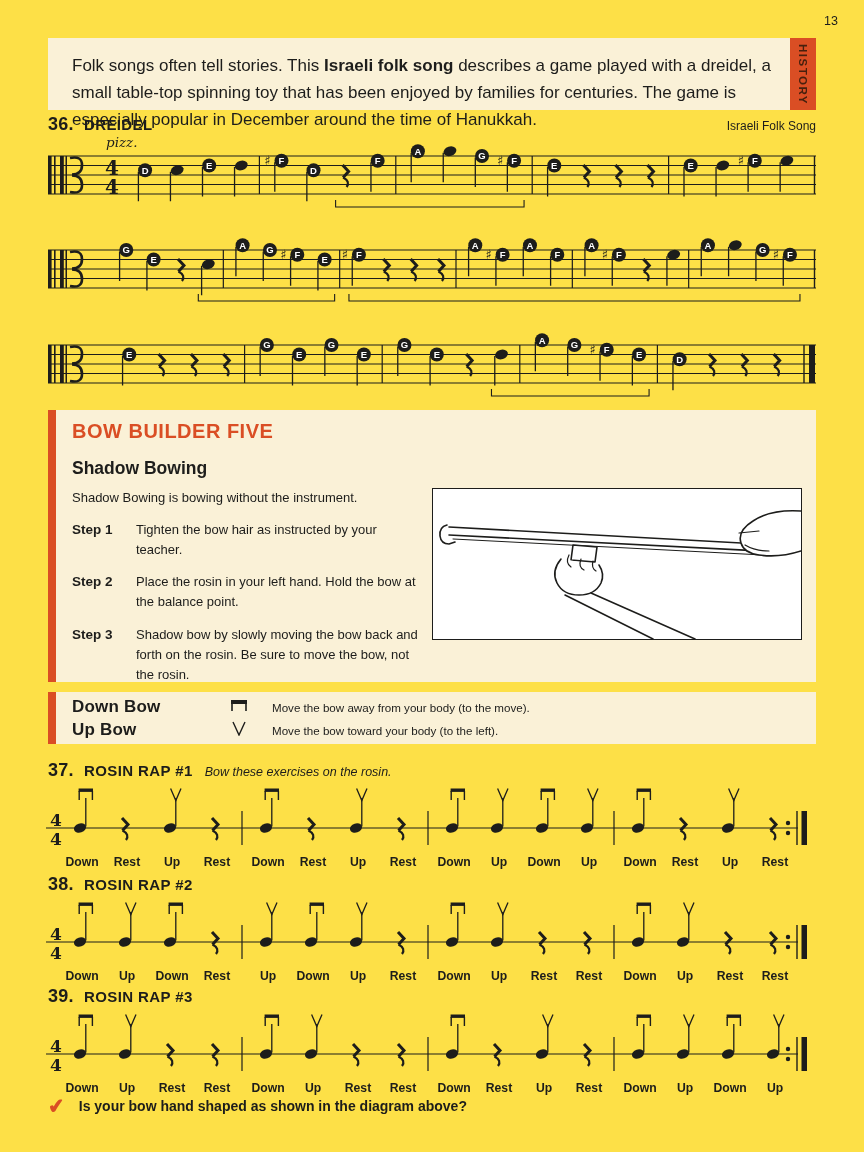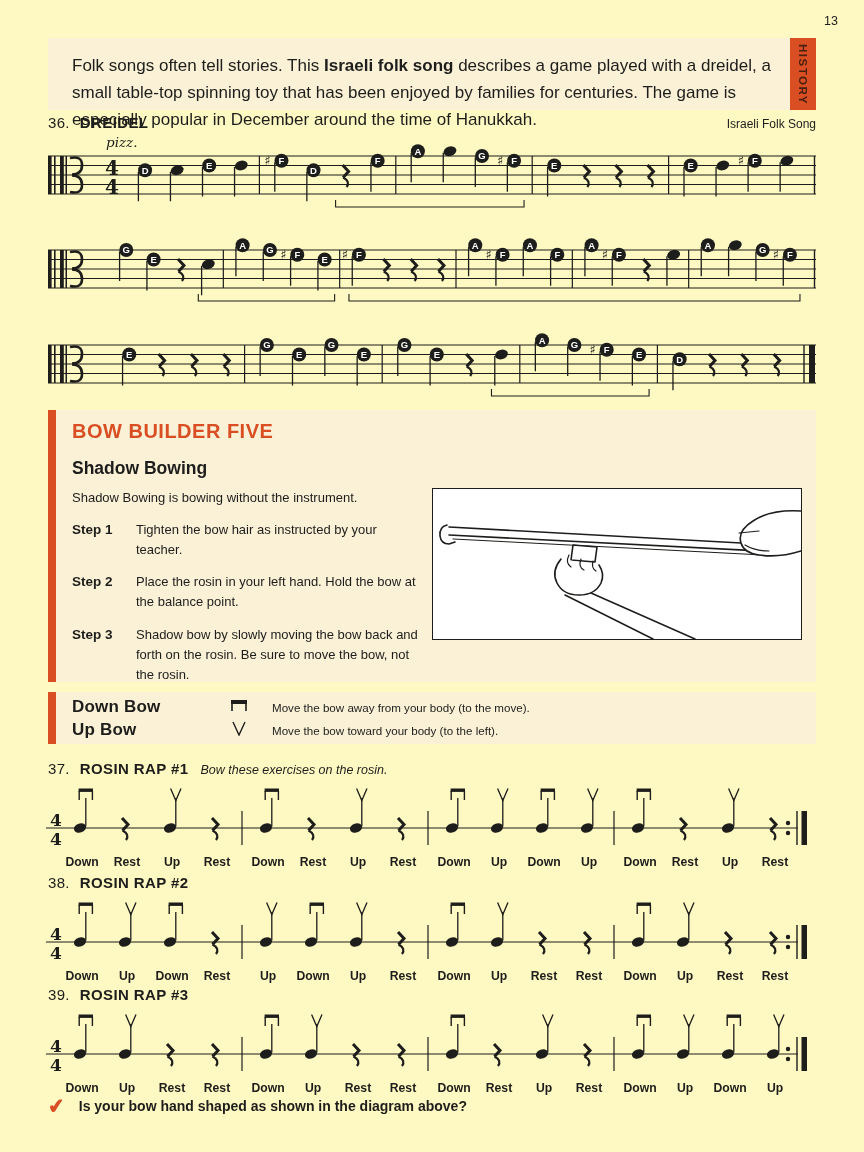--- a/index.html
+++ b/index.html
@@ -1,28 +1,28 @@
 <!DOCTYPE html>
 <html><head>
 <meta charset="utf-8">
 <style>
   html,body{margin:0;padding:0;background:#ffffff;}
-  #page{position:relative;width:864px;height:1152px;background:#fef9c3;
+  #page{position:relative;width:864px;height:1152px;background:#fde047;
         font-family:"Liberation Sans",sans-serif;color:#1d1d1b;overflow:hidden;}
   .pagenum{position:absolute;top:14px;right:26px;font-size:12.5px;}
   
   .history-box{position:absolute;left:48px;top:38px;width:742px;height:72px;background:#faf1d7;}
   .history-box p{margin:0;padding:14px 10px 0 24px;font-size:17px;line-height:1.6;}
   .history-tab{position:absolute;left:790px;top:38px;width:26px;height:72px;background:#da4e24;
         display:flex;align-items:center;justify-content:center;}
   .history-tab span{writing-mode:vertical-rl;font-size:11.5px;font-weight:bold;color:#47200e;
         letter-spacing:1.5px;}
   
   .ex-header{position:absolute;left:48px;width:768px;display:flex;align-items:baseline;}
-  .exnum{font-weight:normal;font-size:15px;letter-spacing:.3px;}
+  .exnum{font-weight:bold;font-size:18px;letter-spacing:.3px;}
   .extitle{font-weight:bold;font-size:15px;letter-spacing:.4px;margin-left:10px;}
   .exsub{font-style:italic;font-size:12.5px;margin-left:12px;text-align:right;}
   .excredit{margin-left:auto;font-size:12px;}
   .staff{position:absolute;left:48px;width:768px;height:92px;}
   .rhythm{position:absolute;left:44px;width:780px;height:92px;}
   
   .bb-box{position:absolute;left:48px;top:410px;width:768px;height:272px;background:#faf1d7;}
   .accent-bar{position:absolute;left:0;top:0;width:8px;height:100%;background:#da4e24;}
   .bb-title{position:absolute;left:24px;top:10px;margin:0;font-size:20px;font-weight:bold;
         color:#da4e24;letter-spacing:.5px;}

